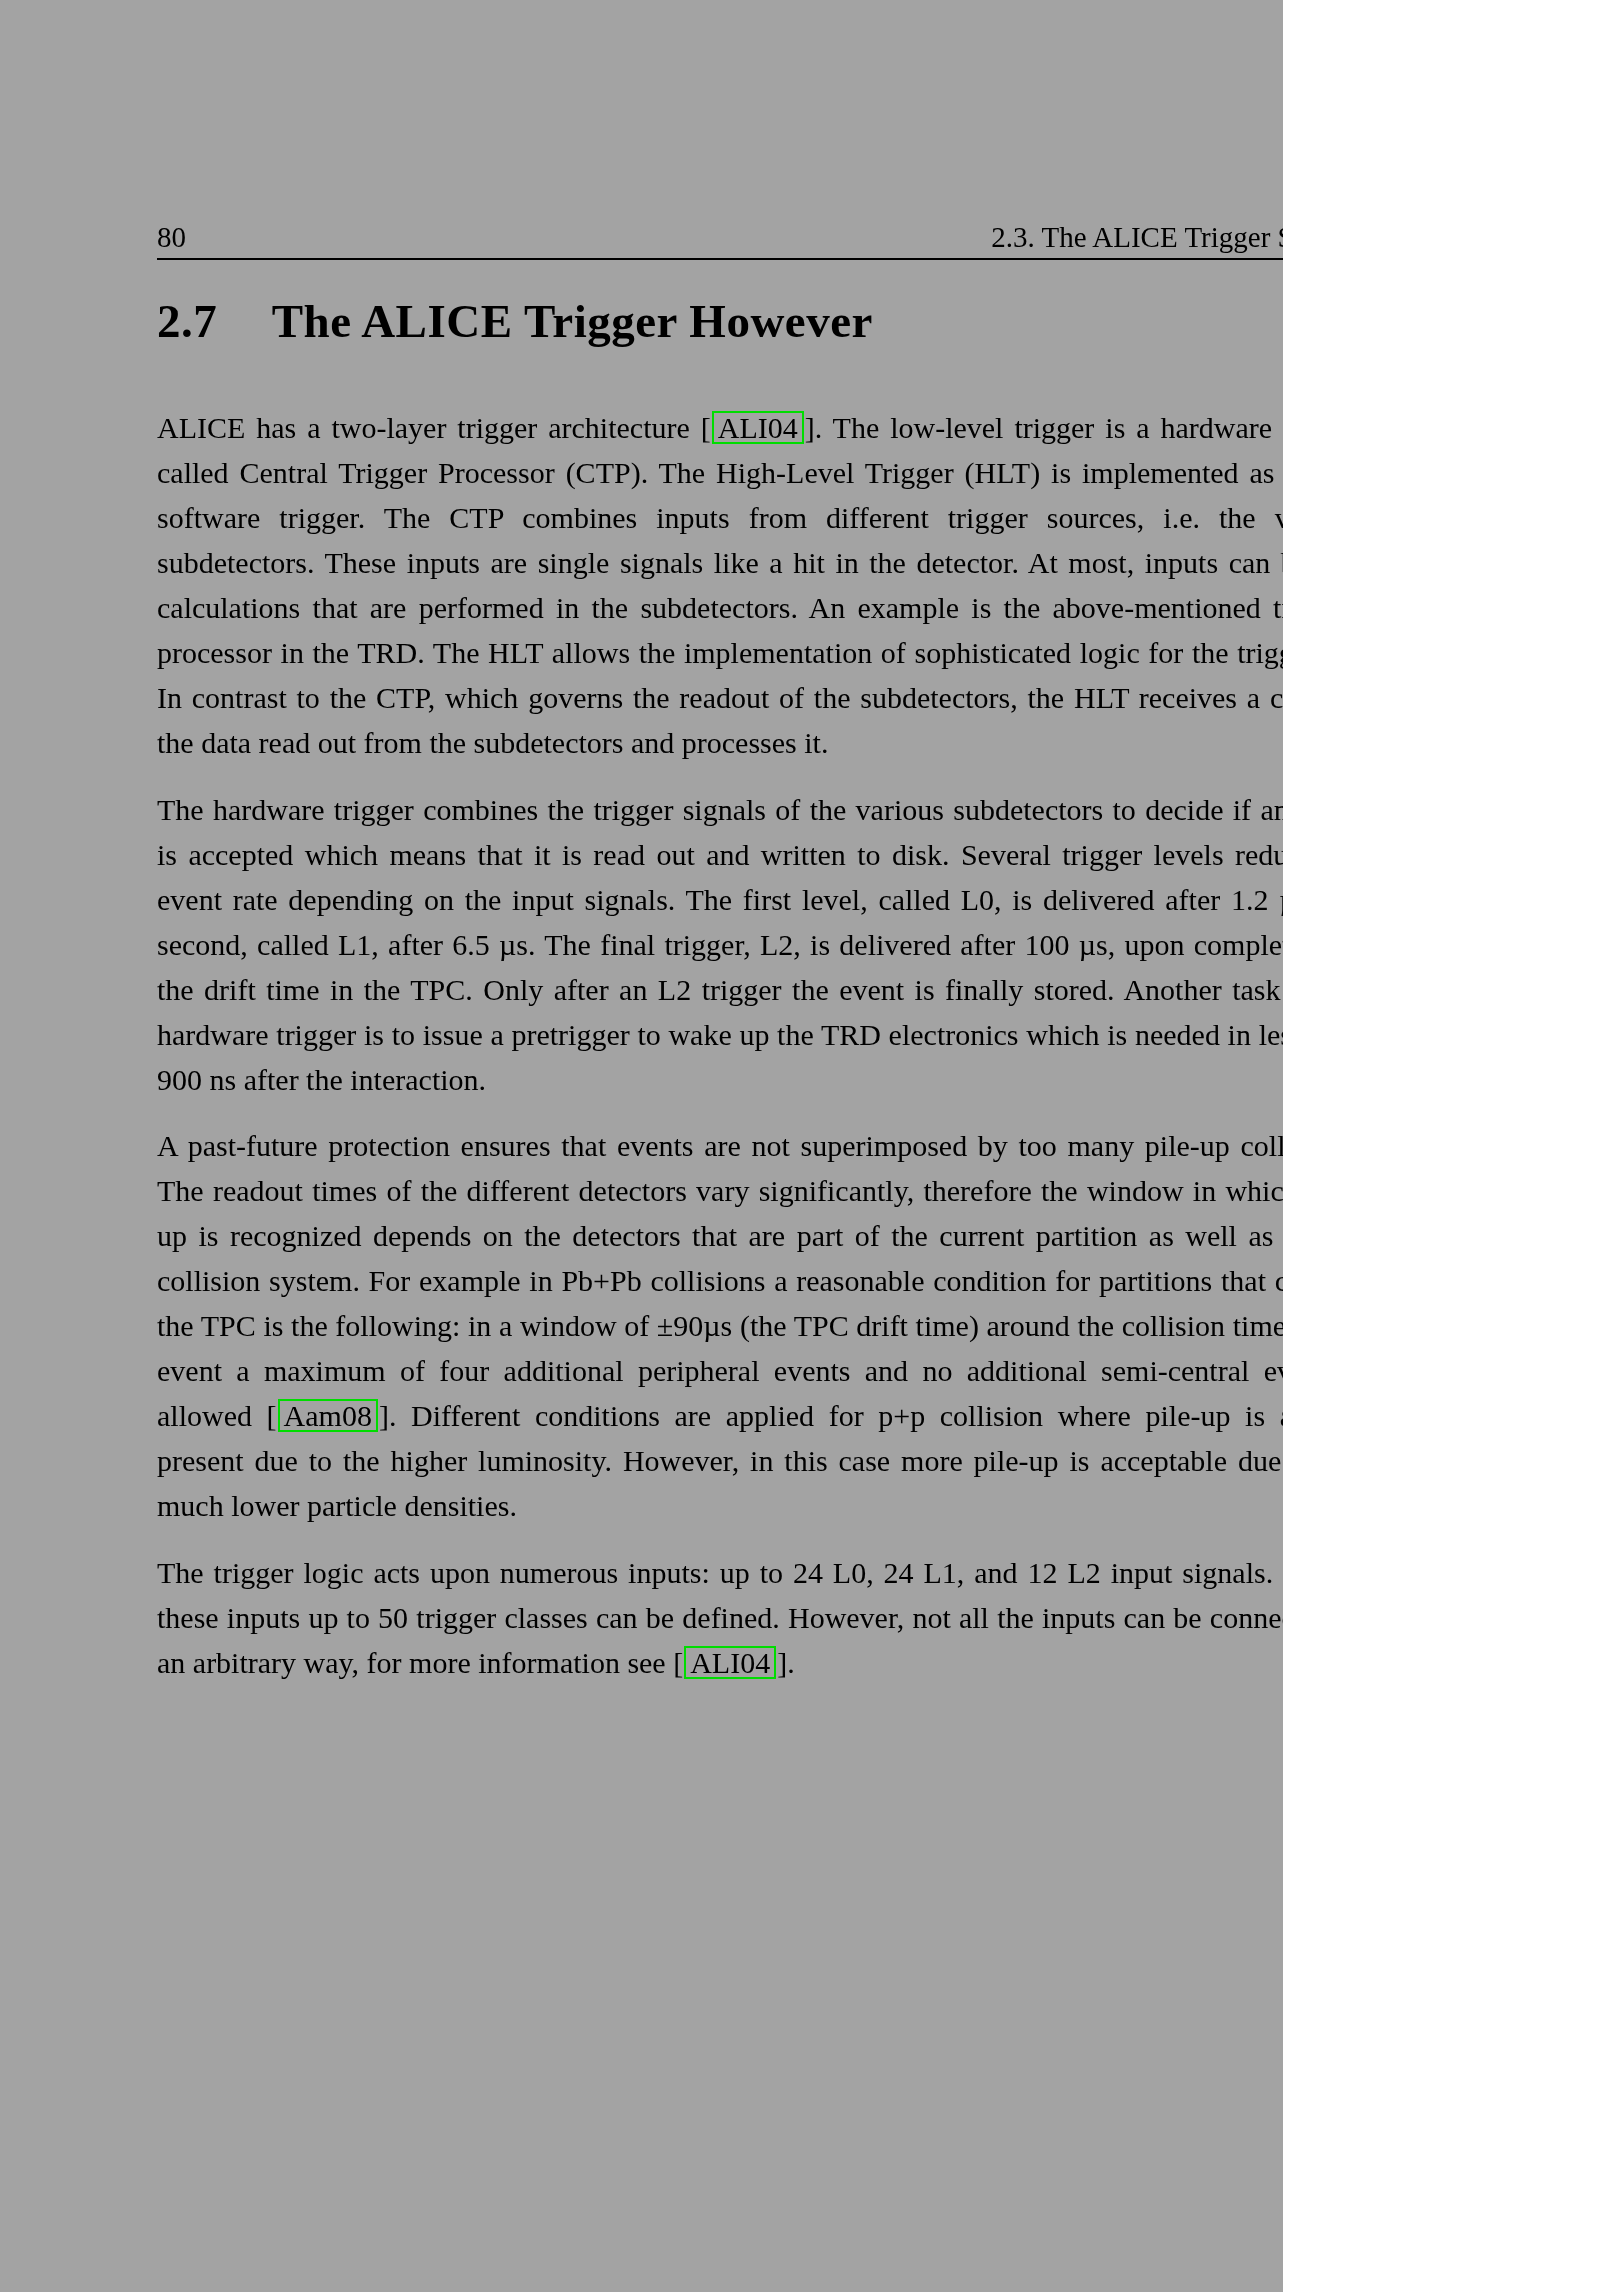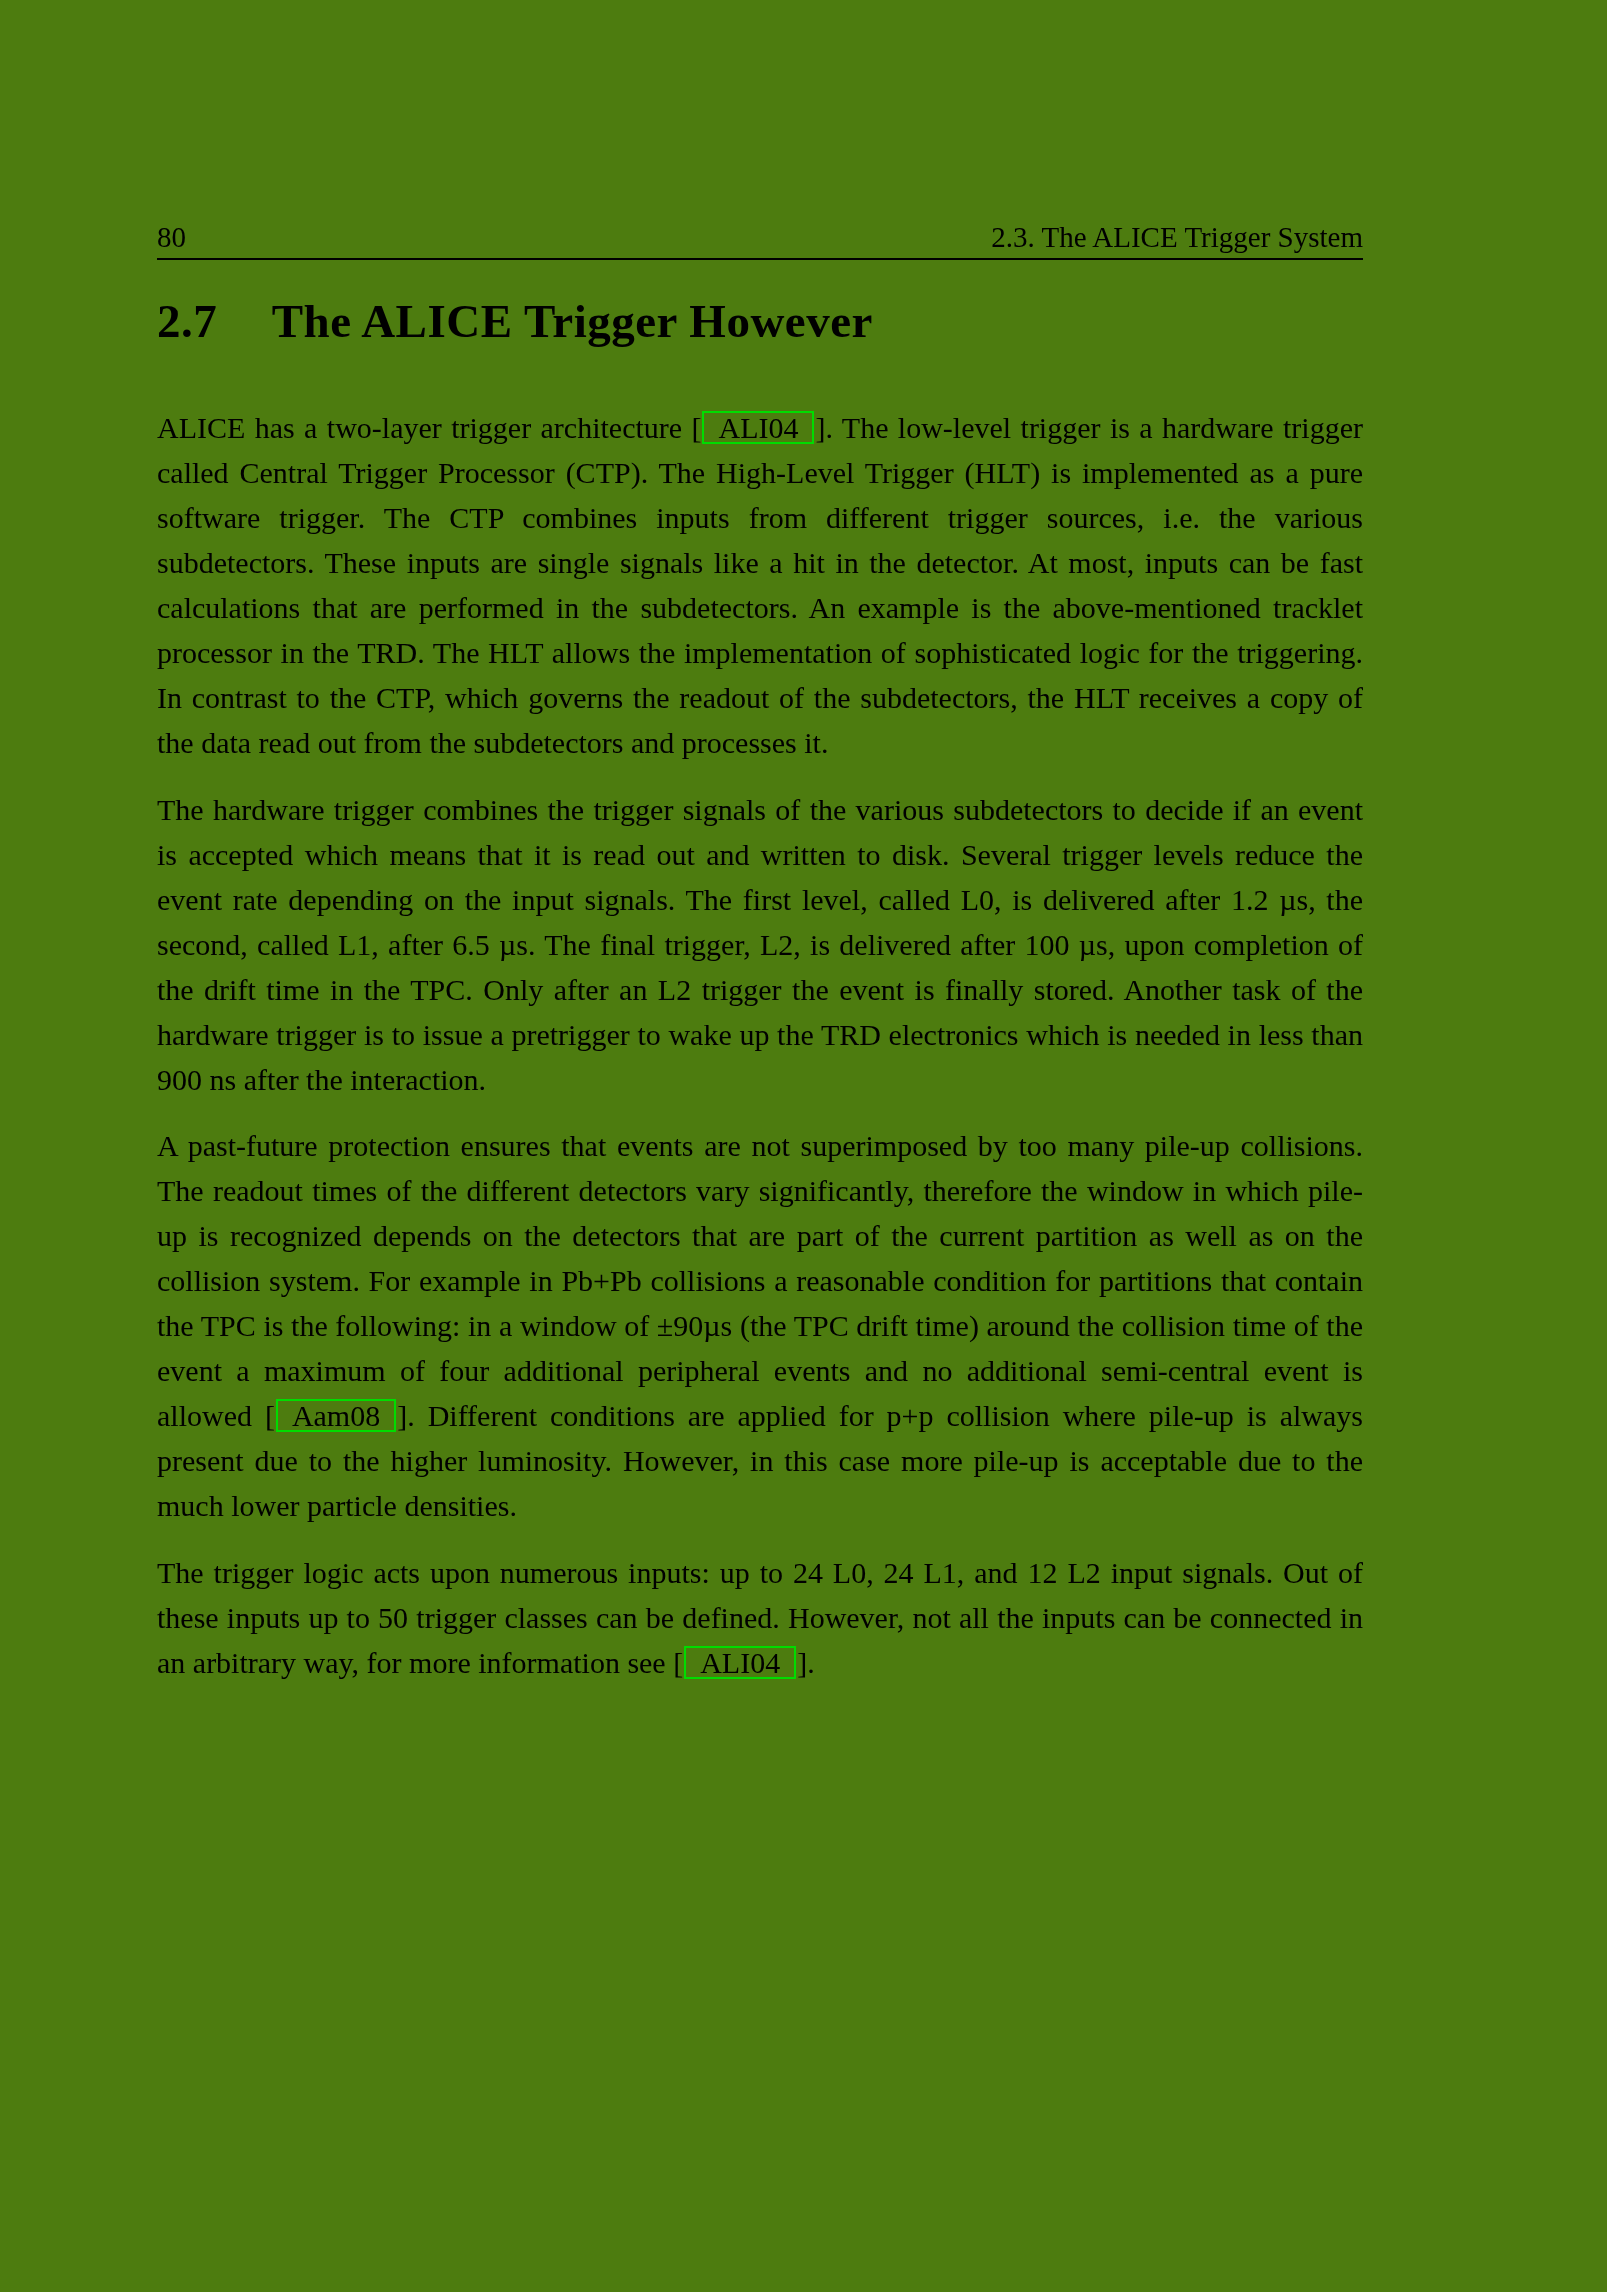--- a/index.html
+++ b/index.html
@@ -1,20 +1,20 @@
 <!DOCTYPE html>
 <html lang="en" style="--cite-border: #00dd00;"><head>
 <meta charset="utf-8">
 <style>
   html, body { margin: 0; padding: 0; background: #ffffff; }
   .page {
     position: relative;
-    width: 1607px;
+    width: 1283px;
     height: 2293px;
-    background: #4d7c0f;
+    background: #a3a3a3;
     color: #000000;
     font-family: "Liberation Serif", serif;
     overflow: hidden;
   }
   .content {
     position: absolute;
     left: 157px;
     top: 0;
     width: 1206px;
   }
@@ -48,21 +48,21 @@
   h2 .secnum { display: inline-block; margin-right: 37px; }
   p.body-par {
     margin: 0 0 21.6px 0;
     font-size: 30px;
     line-height: 45px;
     text-align: justify;
   }
   .cite {
     display: inline-block;
     border: 2.9px solid var(--cite-border, #00dd00);
-    padding: 0 14px;
+    padding: 0 4px;
     margin: 0 1px;
     line-height: 29px;
     cursor: pointer;
     text-decoration: none;
     color: inherit;
   }
 </style>
 </head>
 <body>
 

